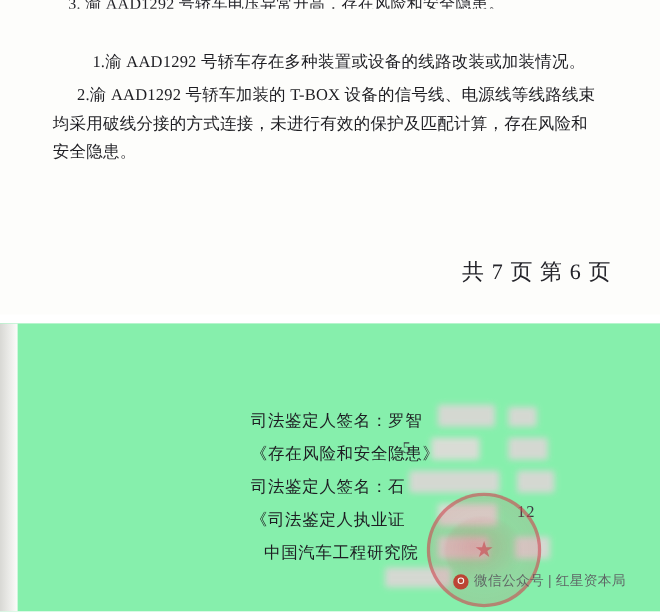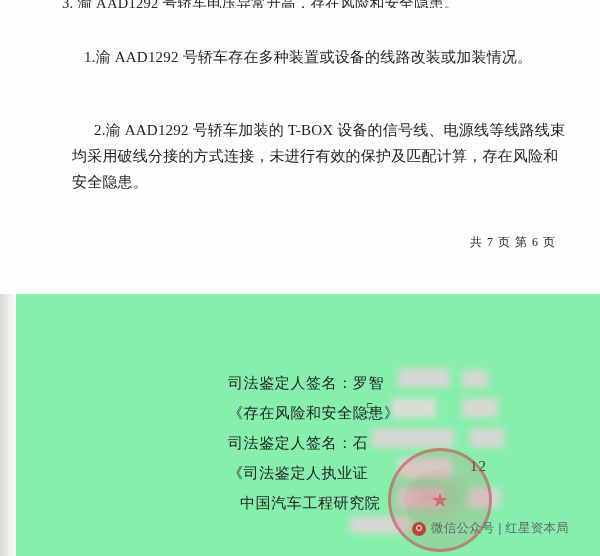--- a/index.html
+++ b/index.html
@@ -60,31 +60,30 @@
     color: #1d1d22;
     letter-spacing: 0.2px;
   }
   .para-1 {
     left: 62px;
     top: 44px;
     width: 500px;
     text-indent: 22px;
   }
   .para-2 {
-    left: 72px;
+    left: 48px;
     top: 74px;
     width: 500px;
     text-indent: 22px;
-    margin-top: 43px;
   }
   .page-number {
     position: absolute;
     right: 44px;
     top: 234px;
-    font-size: 12px;
+    font-size: 20px;
     color: #24242a;
     letter-spacing: 1px;
   }
 
   
   .scan-divider {
     position: absolute;
     left: 0;
     top: 286px;
     width: 600px;

